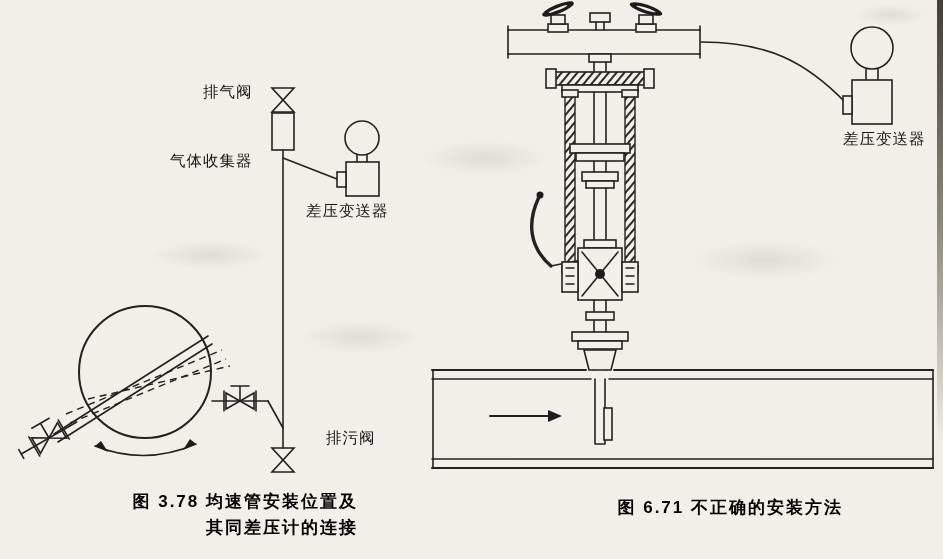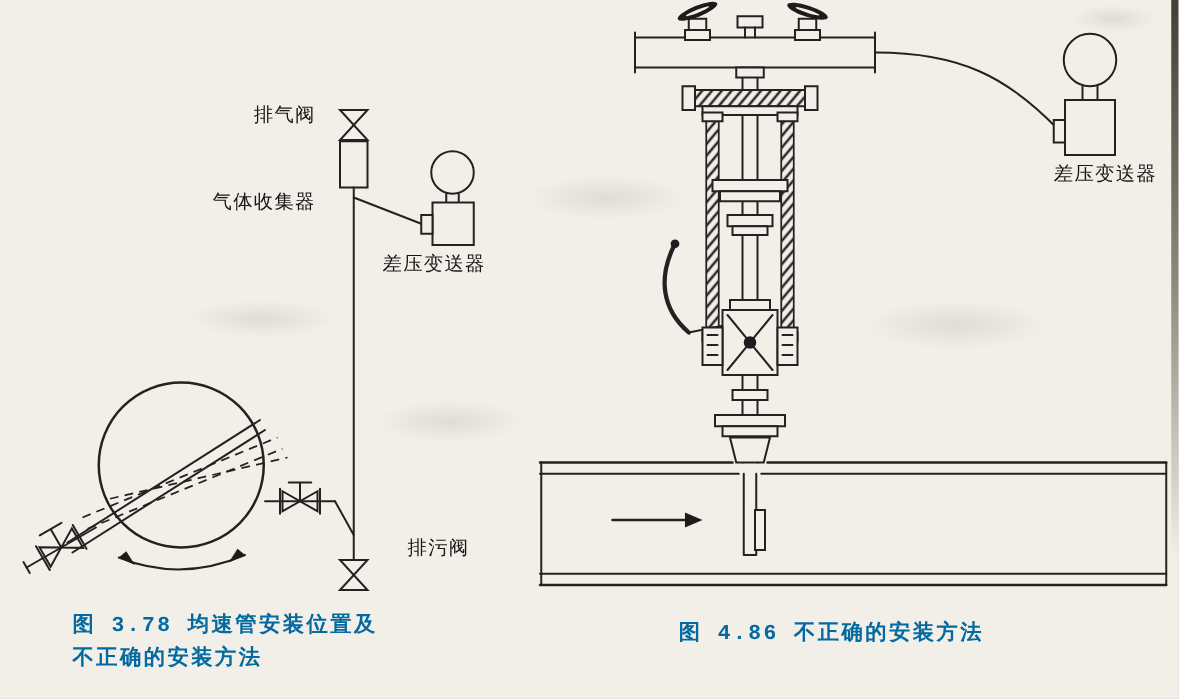--- a/index.html
+++ b/index.html
@@ -1,21 +1,21 @@
 <!DOCTYPE html>
 <html><head>
 <meta charset="utf-8">
 <style>
   html,body{margin:0;padding:0;background:#d8d4cc;}
   .page{
     position:relative;width:943px;height:559px;background:#f2efe9;
-    overflow:hidden;font-family:Liberation Mono, monospace;color:#1c1c1c;
+    overflow:hidden;font-family:Liberation Sans, sans-serif;color:#1c1c1c;
   }
   .label{position:absolute;font-size:15.5px;letter-spacing:1px;white-space:nowrap;color:#161616;}
-  .caption{position:absolute;text-align:left;font-size:17px;font-weight:600;letter-spacing:2px;color:#0369a1;line-height:26px;}
+  .caption{position:absolute;text-align:right;font-size:17px;font-weight:600;letter-spacing:2px;color:#000000;line-height:26px;}
   .smudge{position:absolute;background:radial-gradient(ellipse at center, rgba(110,104,94,0.14), rgba(110,104,94,0) 70%);border-radius:50%;}
   .edge{position:absolute;right:0;top:0;width:6px;height:100%;
     background:linear-gradient(to bottom,#433f38 0%,#8d877c 40%,rgba(141,135,124,0) 80%);}
   svg{position:absolute;left:0;top:0;}
   .ln{stroke:#222;stroke-width:1.6;fill:none;stroke-linecap:round;}
   .ln2{stroke:#222;stroke-width:2;fill:none;stroke-linecap:round;}
   .dash{stroke:#222;stroke-width:1.4;fill:none;stroke-dasharray:7 5;}
   .bg{fill:#f2efe9;stroke:#222;stroke-width:1.6;}
   .dark{fill:#1c1c1c;stroke:none;}
   .thick{stroke:#222;stroke-width:3.4;fill:none;stroke-linecap:round;}
@@ -210,18 +210,18 @@
   </svg>
 
   <div class="label" style="left:203px;top:82px;">排气阀</div>
   <div class="label" style="left:170px;top:131px;margin-top:20px;">气体收集器</div>
   <div class="label" style="left:306px;top:201px;">差压变送器</div>
   <div class="label" style="left:295px;top:428px;margin-left:31px;">排污阀</div>
   <div class="label" style="left:843px;top:129px;">差压变送器</div>
 
   <div class="caption" style="left:58px;top:489px;width:300px;">
     <div>图 3.78  均速管安装位置及</div>
-    <div>不正确的安装方法</div>
+    <div>其同差压计的连接</div>
   </div>
-  <div class="caption" style="left:543px;top:495px;width:300px;">图 4.86  不正确的安装方法</div>
+  <div class="caption" style="left:543px;top:495px;width:300px;">图 6.71  不正确的安装方法</div>
 
   <div class="edge"></div>
 </div>
 
 </body></html>

